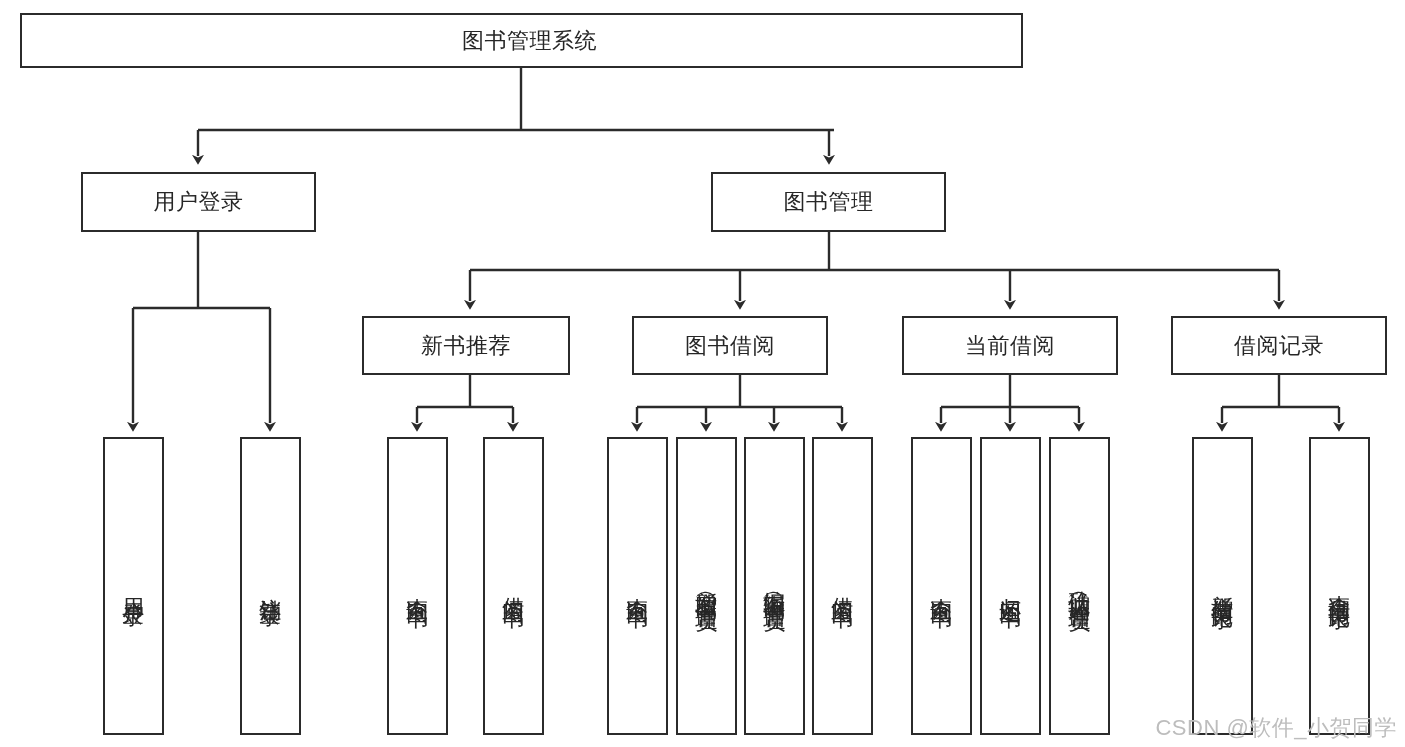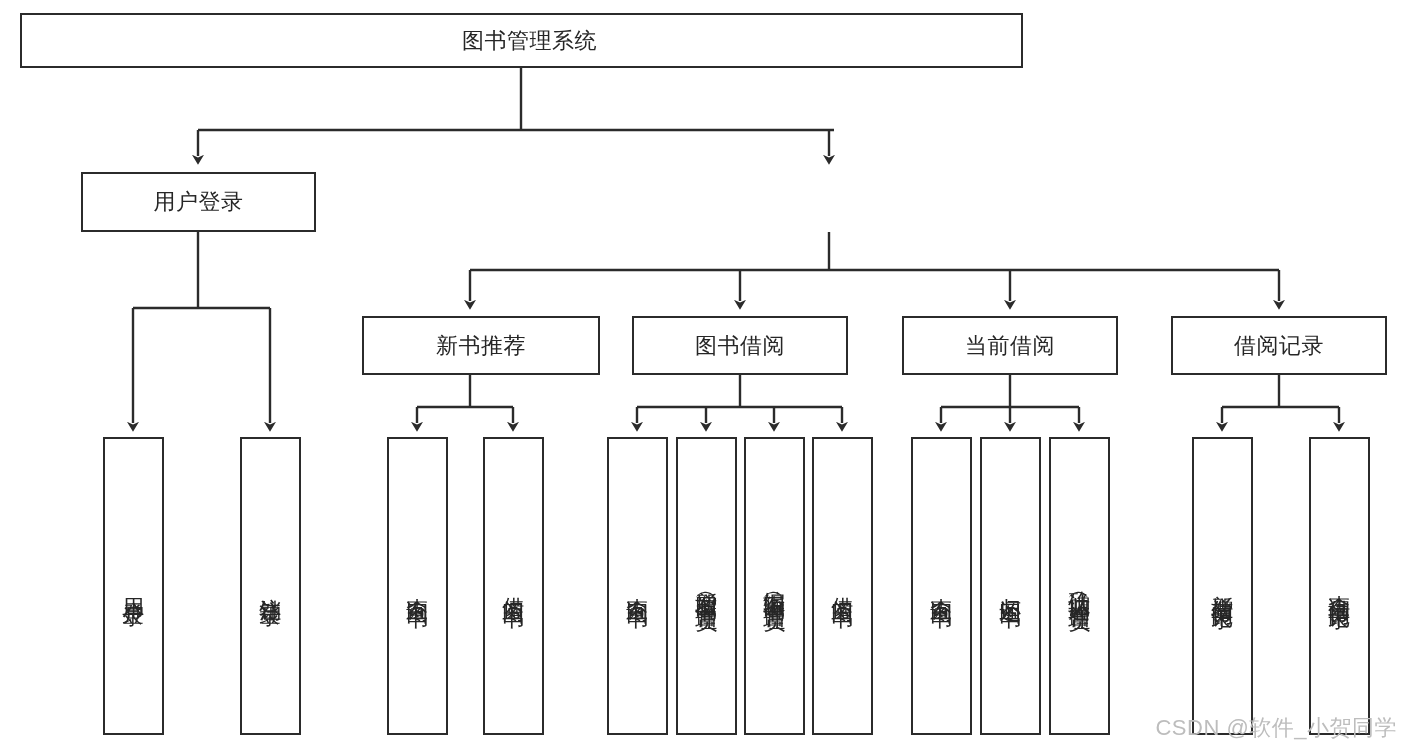--- a/index.html
+++ b/index.html
@@ -128,25 +128,28 @@
     </g>
   </svg>
 
   <div class="node root h" style="left:20px;top:13px;width:1003px;height:55px;padding-left:16px;">
     <span class="label">图书管理系统</span>
   </div>
 
   <div class="node h" style="left:81px;top:172px;width:235px;height:60px;">
     <span class="label">用户登录</span>
   </div>
-
-  <div class="node h" style="left:362px;top:316px;width:238px;height:59px;justify-content:center;">
+  <div class="node h" style="left:711px;top:172px;width:235px;height:60px;">
+    <span class="label">图书管理</span>
+  </div>
+
+  <div class="node h" style="left:362px;top:316px;width:208px;height:59px;justify-content:center;">
     <span class="label">新书推荐</span>
   </div>
-  <div class="node h" style="left:632px;top:316px;width:216px;height:59px;">
+  <div class="node h" style="left:632px;top:316px;width:196px;height:59px;">
     <span class="label">图书借阅</span>
   </div>
   <div class="node h" style="left:902px;top:316px;width:216px;height:59px;">
     <span class="label">当前借阅</span>
   </div>
   <div class="node h" style="left:1171px;top:316px;width:216px;height:59px;">
     <span class="label">借阅记录</span>
   </div>
 
   <div class="node v" style="left:103px;top:437px;width:61px;height:298px;">

